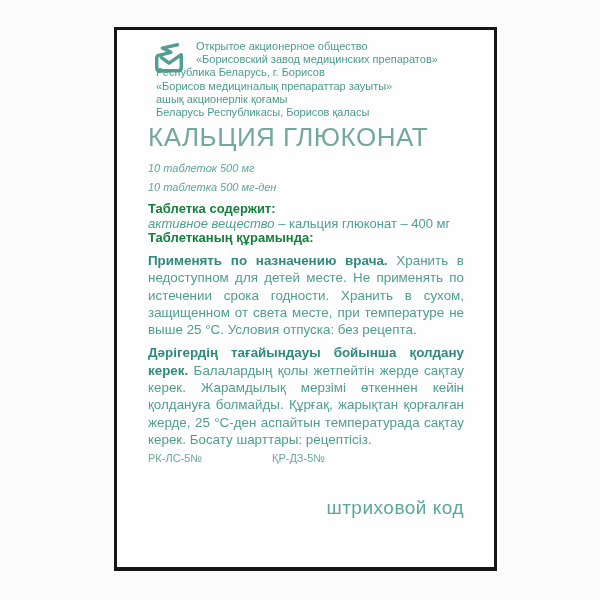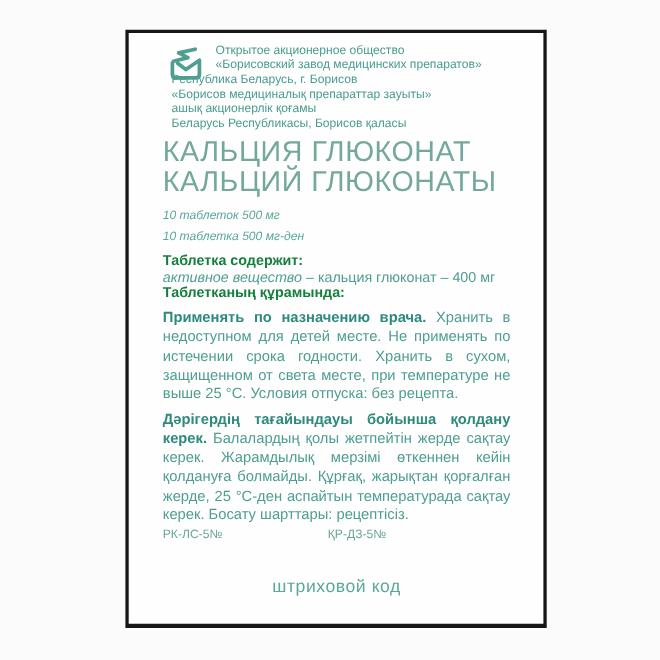--- a/index.html
+++ b/index.html
@@ -74,25 +74,25 @@
     text-align: justify;
     color: #4f9e91;
   }
   .storage b { color: #2f8a7d; margin-top: 42px; }
   .reg-row {
     margin-top: 4px;
     display: flex;
     font-size: 11px;
     color: #6aa79b;
   }
-  .reg-row .reg-ru { width: 150px; }
+  .reg-row .reg-ru { width: 124px; }
   .barcode-caption {
     margin-top: 33px;
-    text-align: center;
-    font-size: 16px;
+    text-align: right;
+    font-size: 19px;
     letter-spacing: 0.5px;
     color: #5ba79a;
   }
 </style>
 </head>
 <body>
 
 <div class="stage">
   <div class="card">
 
@@ -104,21 +104,20 @@
       <div class="indent">Открытое акционерное общество</div>
       <div class="indent">«Борисовский завод медицинских препаратов»</div>
       <div>Республика Беларусь, г. Борисов</div>
       <div>«Борисов медициналық препараттар зауыты»</div>
       <div>ашық акционерлік қоғамы</div>
       <div>Беларусь Республикасы, Борисов қаласы</div>
     </div>
 
     <div class="title-block">
       <div>КАЛЬЦИЯ ГЛЮКОНАТ</div>
-      <div>КАЛЬЦИЙ ГЛЮКОНАТЫ</div>
     </div>
 
     <div class="dose-block">
       <div>10 таблеток 500 мг</div>
       <div>10 таблетка 500 мг-ден</div>
     </div>
 
     <div class="composition">
       <div class="head">Таблетка содержит:</div>
       <div><i>активное вещество</i><span> – кальция глюконат – 400 мг</span></div>

